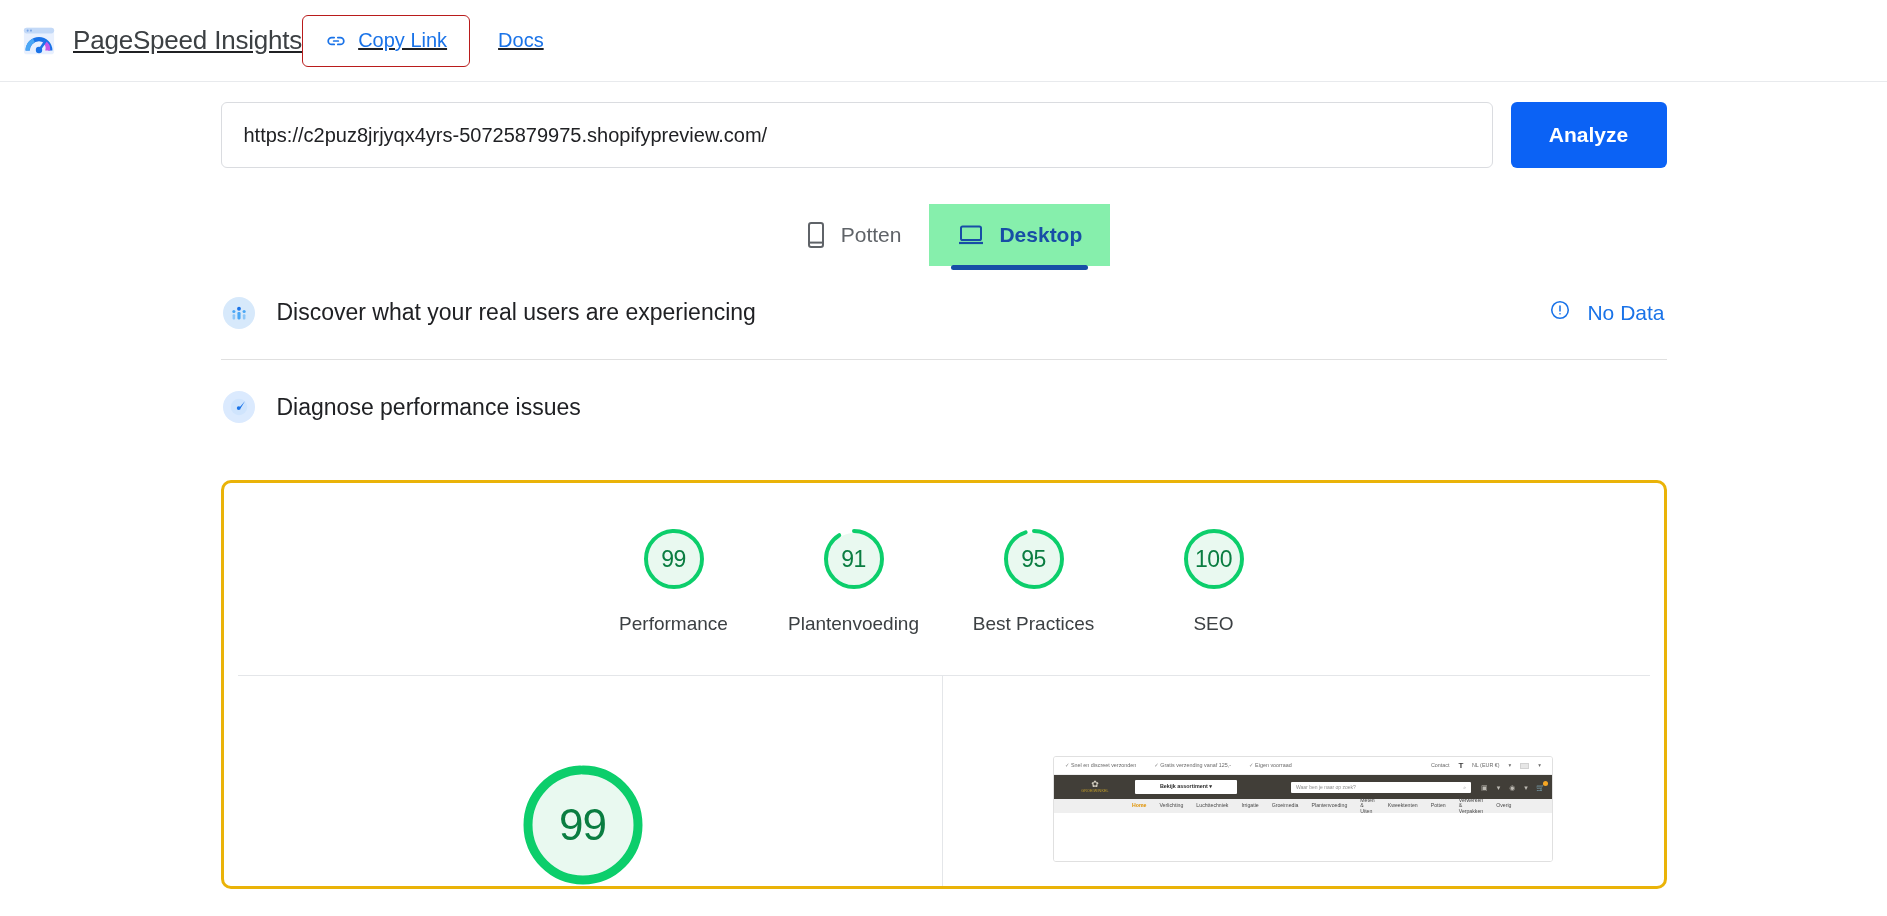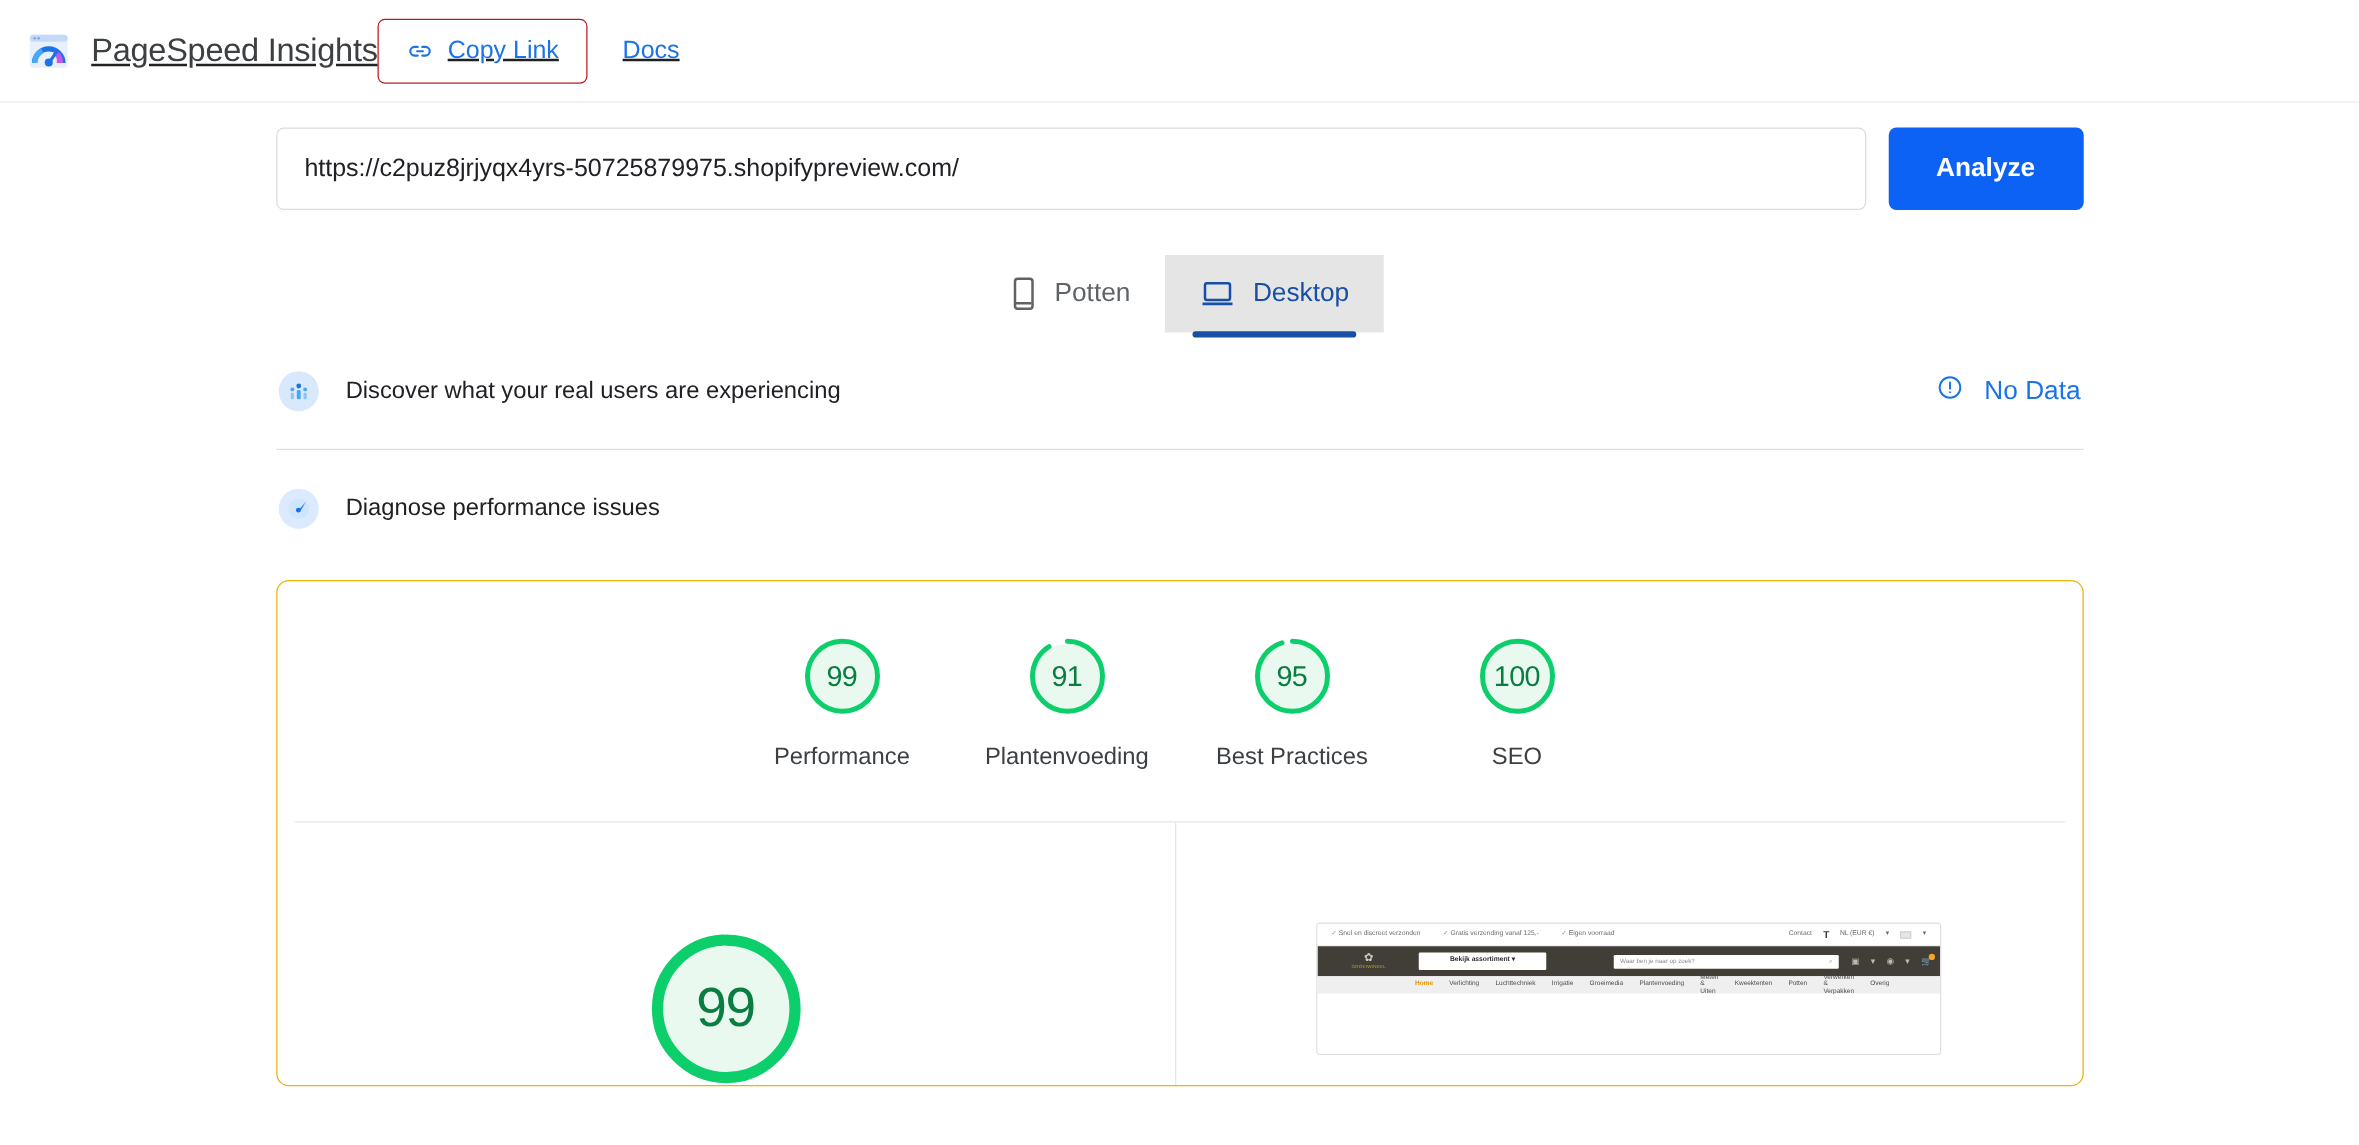--- a/index.html
+++ b/index.html
@@ -107,23 +107,23 @@
     padding: 0 28px;
     font-size: 21px;
     color: #5f6368;
     cursor: pointer;
     position: relative;
     background: transparent;
     border: none;
     font-family: "Liberation Sans", sans-serif;
   }
   .tab.active {
-    background: #e5e5e5;
+    background: #86efac;
     color: #174ea6;
-    font-weight: 400;
+    font-weight: 700;
   }
   .tab.active::after {
     content: "";
     position: absolute;
     left: 22px; right: 22px; bottom: -4px;
     height: 5px;
     border-radius: 3px;
     background: #174ea6;
   }
   .tab svg { display: block; }
@@ -140,39 +140,39 @@
   .section-left { display: flex; align-items: center; gap: 22px; }
   .section-badge {
     width: 32px; height: 32px;
     border-radius: 50%;
     display: flex; align-items: center; justify-content: center;
     flex: none;
   }
   .badge-users { background: #d7e9fb; }
   .badge-diagnose { background: #dbeafe; }
   .section-title {
-    font-size: 19px;
+    font-size: 23px;
     font-weight: 400;
     color: #202124;
   }
   .no-data {
     display: flex;
     align-items: center;
     gap: 16px;
     color: #1a73e8;
     font-size: 21px;
     cursor: pointer;
   }
 
   
   .card {
-    border: 1px solid #eab308;
+    border: 3px solid #eab308;
     border-radius: 10px;
     background: #fff;
-    margin-top: 10px;
+    margin-top: 26px;
     overflow: hidden;
   }
   .gauges {
     display: flex;
     justify-content: center;
     gap: 0;
     padding: 42px 0 40px;
   }
   .gauge-item {
     width: 180px;

